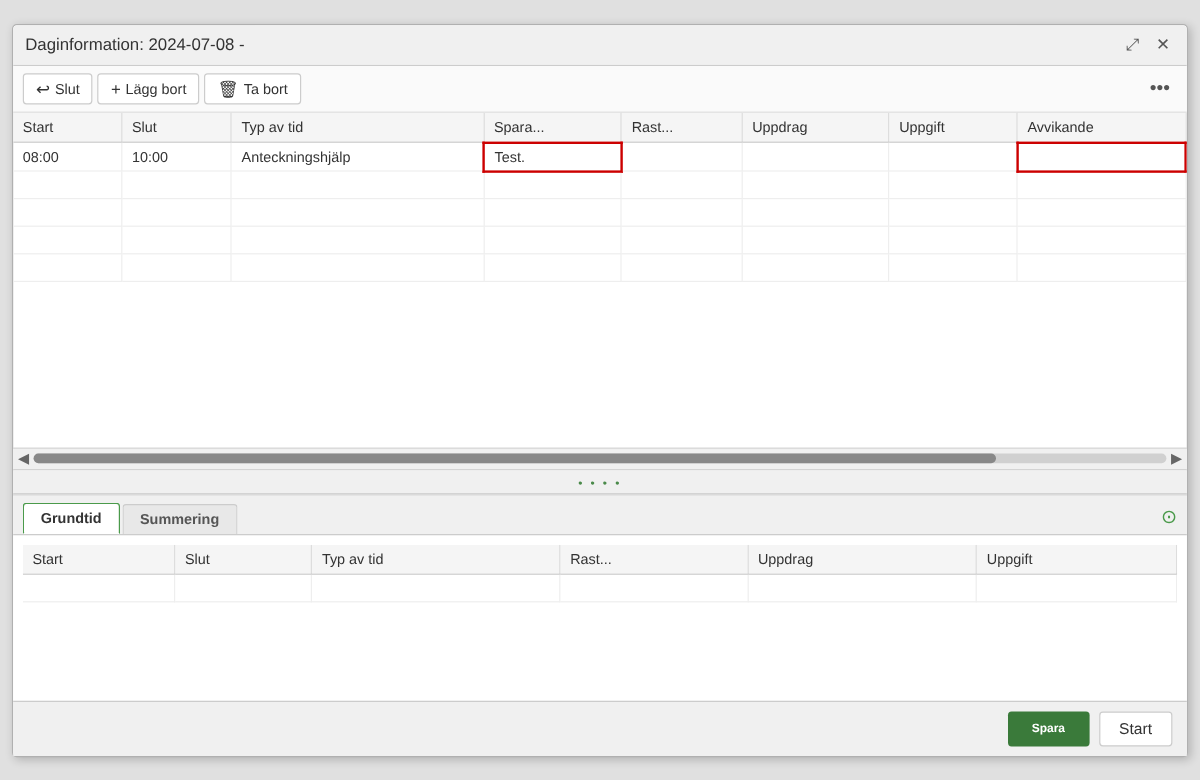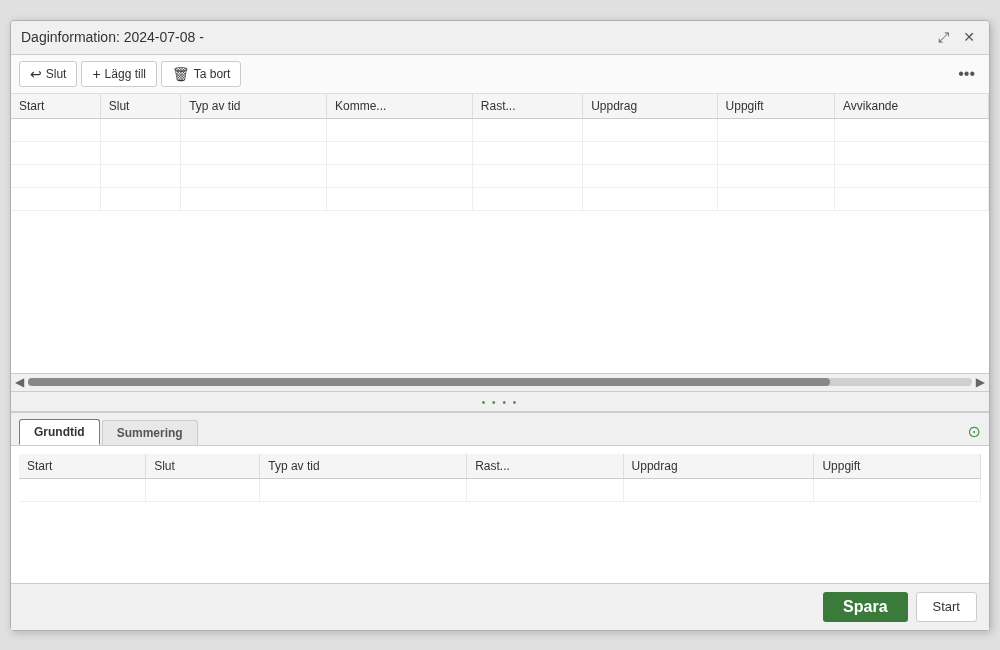--- a/index.html
+++ b/index.html
@@ -219,21 +219,21 @@
       background: #f0f0f0;
       border-top: 1px solid #ccc;
     }
     .btn-save {
       padding: 6px 20px;
       background: #3a7a3a;
       color: #fff;
       border: none;
       border-radius: 3px;
       cursor: pointer;
-      font-size: 16px;
+      font-size: 10px;
       font-weight: bold;
     }
     .btn-cancel {
       padding: 6px 16px;
       background: #fff;
       border: 1px solid #ccc;
       border-radius: 3px;
       cursor: pointer;
       font-size: 13px;
       color: #333;
@@ -252,45 +252,55 @@
     </div>
   </div>
 
   <div class="toolbar">
     <button class="toolbar-btn">
       <span class="btn-icon">↩</span>
       <span>Slut</span>
     </button>
     <button class="toolbar-btn">
       <span class="btn-icon">+</span>
-      <span>Lägg till</span>
+      <span>Lägg bort</span>
     </button>
     <button class="toolbar-btn">
       <span class="btn-icon">🗑</span>
       <span>Ta bort</span>
     </button>
     <div class="toolbar-spacer"></div>
     <button class="more-btn">•••</button>
   </div>
 
   <div class="main-table-area" style="height:280px; flex:none;">
     <table>
       <thead>
         <tr>
           <th>Start</th>
           <th>Slut</th>
           <th>Typ av tid</th>
-          <th>Komme...</th>
+          <th>Spara...</th>
           <th>Rast...</th>
           <th>Uppdrag</th>
           <th>Uppgift</th>
           <th>Avvikande</th>
         </tr>
       </thead>
       <tbody>
+        <tr class="row-selected">
+          <td>08:00</td>
+          <td>10:00</td>
+          <td>Anteckningshjälp</td>
+          <td class="cell-outlined">Test.</td>
+          <td></td>
+          <td></td>
+          <td></td>
+          <td class="cell-outlined"></td>
+        </tr>
         <tr>
           <td>&nbsp;</td>
             <td></td>
             <td></td>
             <td></td>
             <td></td>
             <td></td>
             <td></td>
             <td></td>
         </tr>

